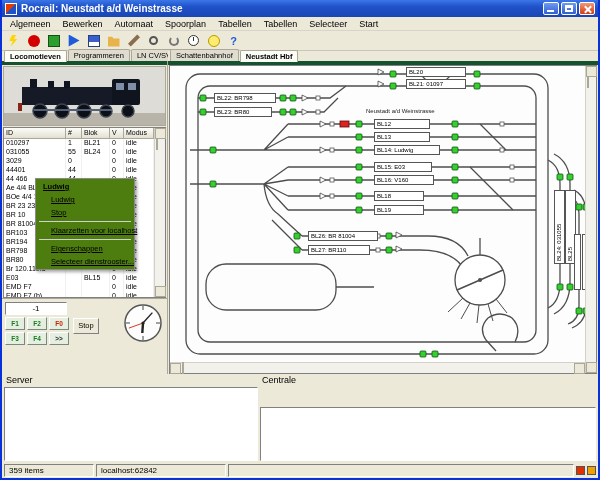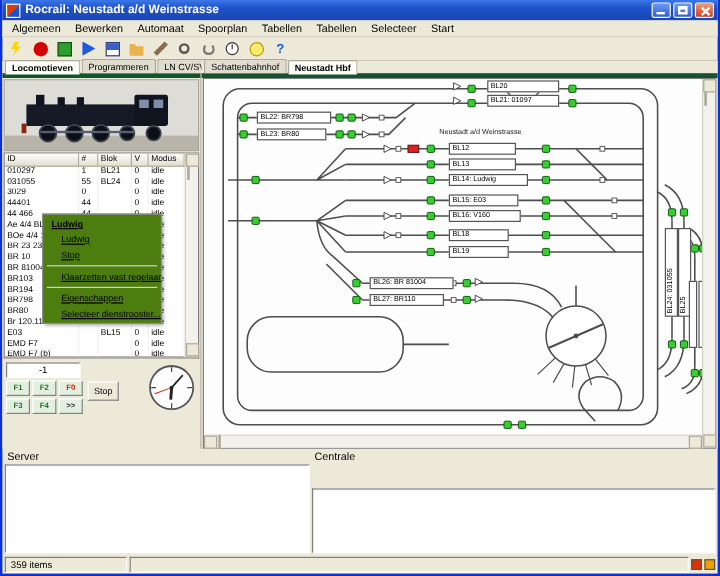--- a/index.html
+++ b/index.html
@@ -91,21 +91,21 @@
   
   .bottom { flex:0 0 88px; height:88px; display:flex; gap:2px; padding:1px 2px; }
   .log-panel { display:flex; flex-direction:column; min-width:0; }
   .log-panel.server { width:254px; flex:0 0 254px; }
   .log-panel.centrale { flex:1 1 auto;gap:20px; }
   .log-label { font-size:9px; height:12px; padding-left:2px; }
   .log-box { flex:1 1 auto; background:#fff; border:1px solid; border-color:#808080 #fff #fff #808080; }
   
   .statusbar { flex:0 0 16px; height:16px; display:flex; align-items:center; gap:2px; padding:1px 2px; }
   .status-cell { height:13px; border:1px solid; border-color:#808080 #fff #fff #808080; font-size:8px; line-height:11px; padding:0 4px; white-space:nowrap; overflow:hidden; }
-  .st-items { width:102px; } .st-host { width:130px; } .st-fill { flex:1 1 auto; }
+  .st-items { width:90px; } .st-host { width:130px; } .st-fill { flex:1 1 auto; }
   .led { width:9px; height:9px; border:1px solid #555; }
   .led.red { background:#e03000; } .led.orange { background:#f0a000; }
 </style>
 </head>
 <body>
 
 <div class="window">
 
   <div class="titlebar">
     <span class="app-icon"></span>
@@ -546,38 +546,39 @@
       </div>
     </div>
   </div>
 
   <div class="context-menu">
     <div class="cm-title">Ludwig</div>
     <div>
         <div class="cm-item">Ludwig</div>
         <div class="cm-item">Stop</div>
         <div class="cm-item sep"></div>
-        <div class="cm-item">Klaarzetten vast regelaar</div>
+        <div class="cm-item">Klaarzetten voor localhost</div>
         <div class="cm-item sep"></div>
         <div class="cm-item">Eigenschappen</div>
         <div class="cm-item">Selecteer dienstrooster...</div>
       </div>
   </div>
 
   <div class="bottom">
     <div class="log-panel server">
       <span class="log-label">Server</span>
       <div class="log-box"></div>
     </div>
     <div class="log-panel centrale">
       <span class="log-label">Centrale</span>
       <div class="log-box"></div>
     </div>
   </div>
 
   <div class="statusbar">
     <span class="status-cell st-items">359 items</span>
+    <span class="status-cell st-host">localhost:62842</span>
     <span class="status-cell st-fill"></span>
     <span class="led red"></span>
     <span class="led orange"></span>
   </div>
 
 </div>
 
 </body></html>

